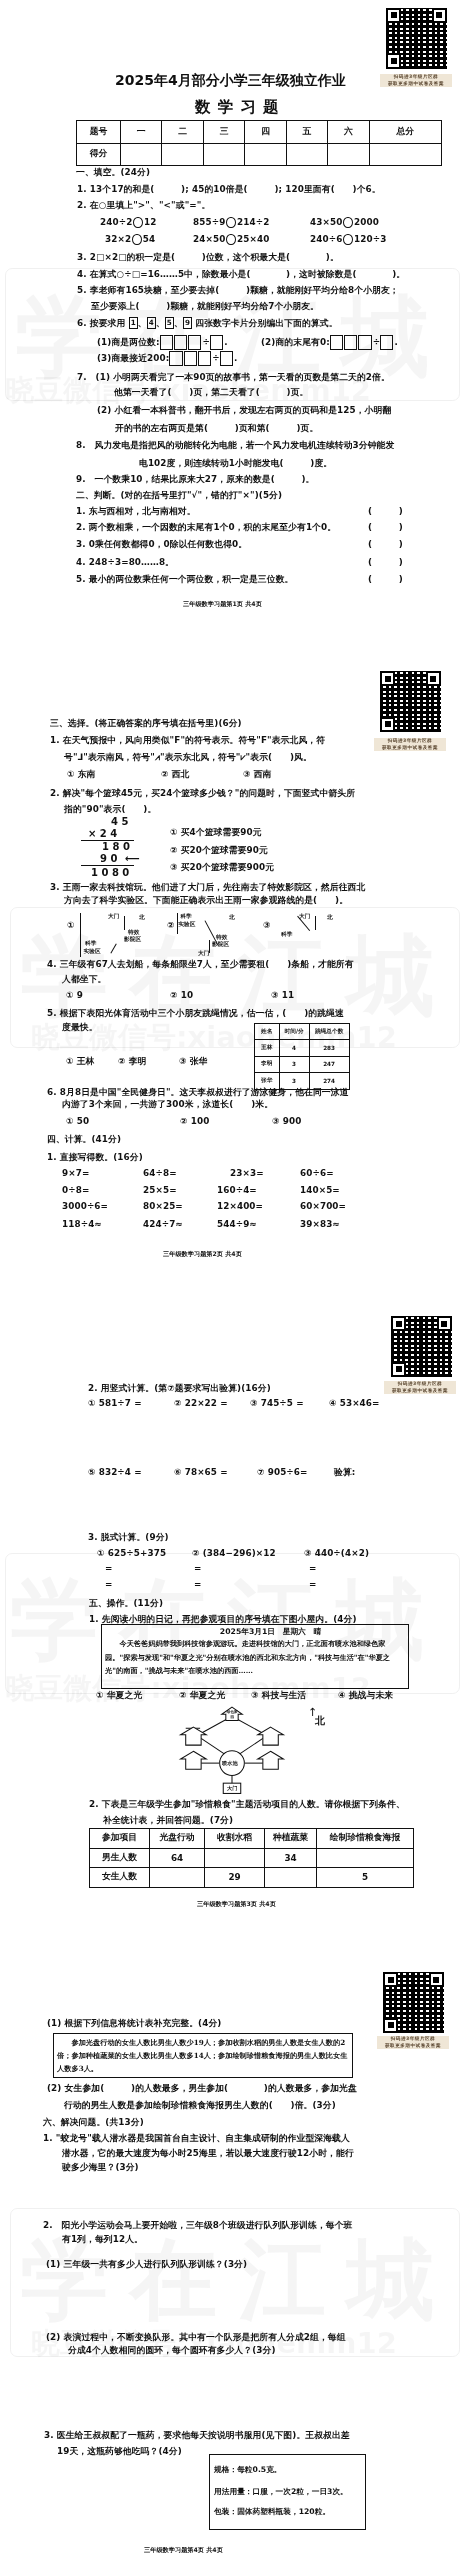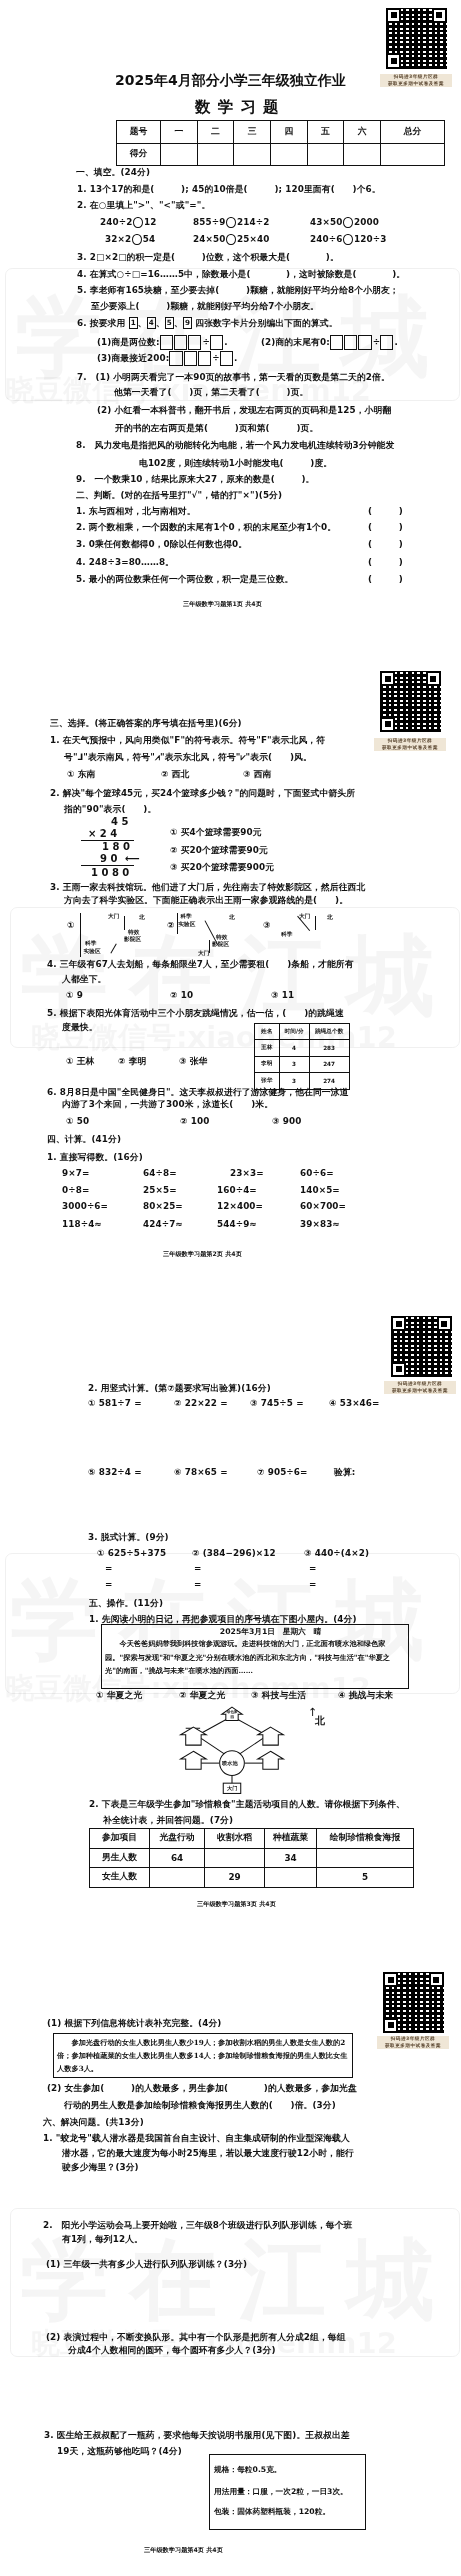--- a/index.html
+++ b/index.html
@@ -55,21 +55,21 @@
     <div class="fd" style="left:0;bottom:0;"></div>
 </div>
 <div class="qrcap" style="left:380px;top:74px;">
   <div>扫码进3年级片区群</div>
   <div>获取更多期中试卷及答案</div>
 </div>
 
 <div class="abs title" style="left:115px;top:72px;">2025年4月部分小学三年级独立作业</div>
 <div class="abs subtitle" style="left:195px;top:97px;">数学习题</div>
 
-<table class="score" style="left:76px;top:120px;width:329px;margin-left:40px;">
+<table class="score" style="left:76px;top:120px;width:366px;">
   <tbody>
       <tr>
     <td style="width:41px;">题号</td>
     <td>一</td>
     <td>二</td>
     <td>三</td>
     <td>四</td>
     <td>五</td>
     <td>六</td>
     <td>总分</td>

